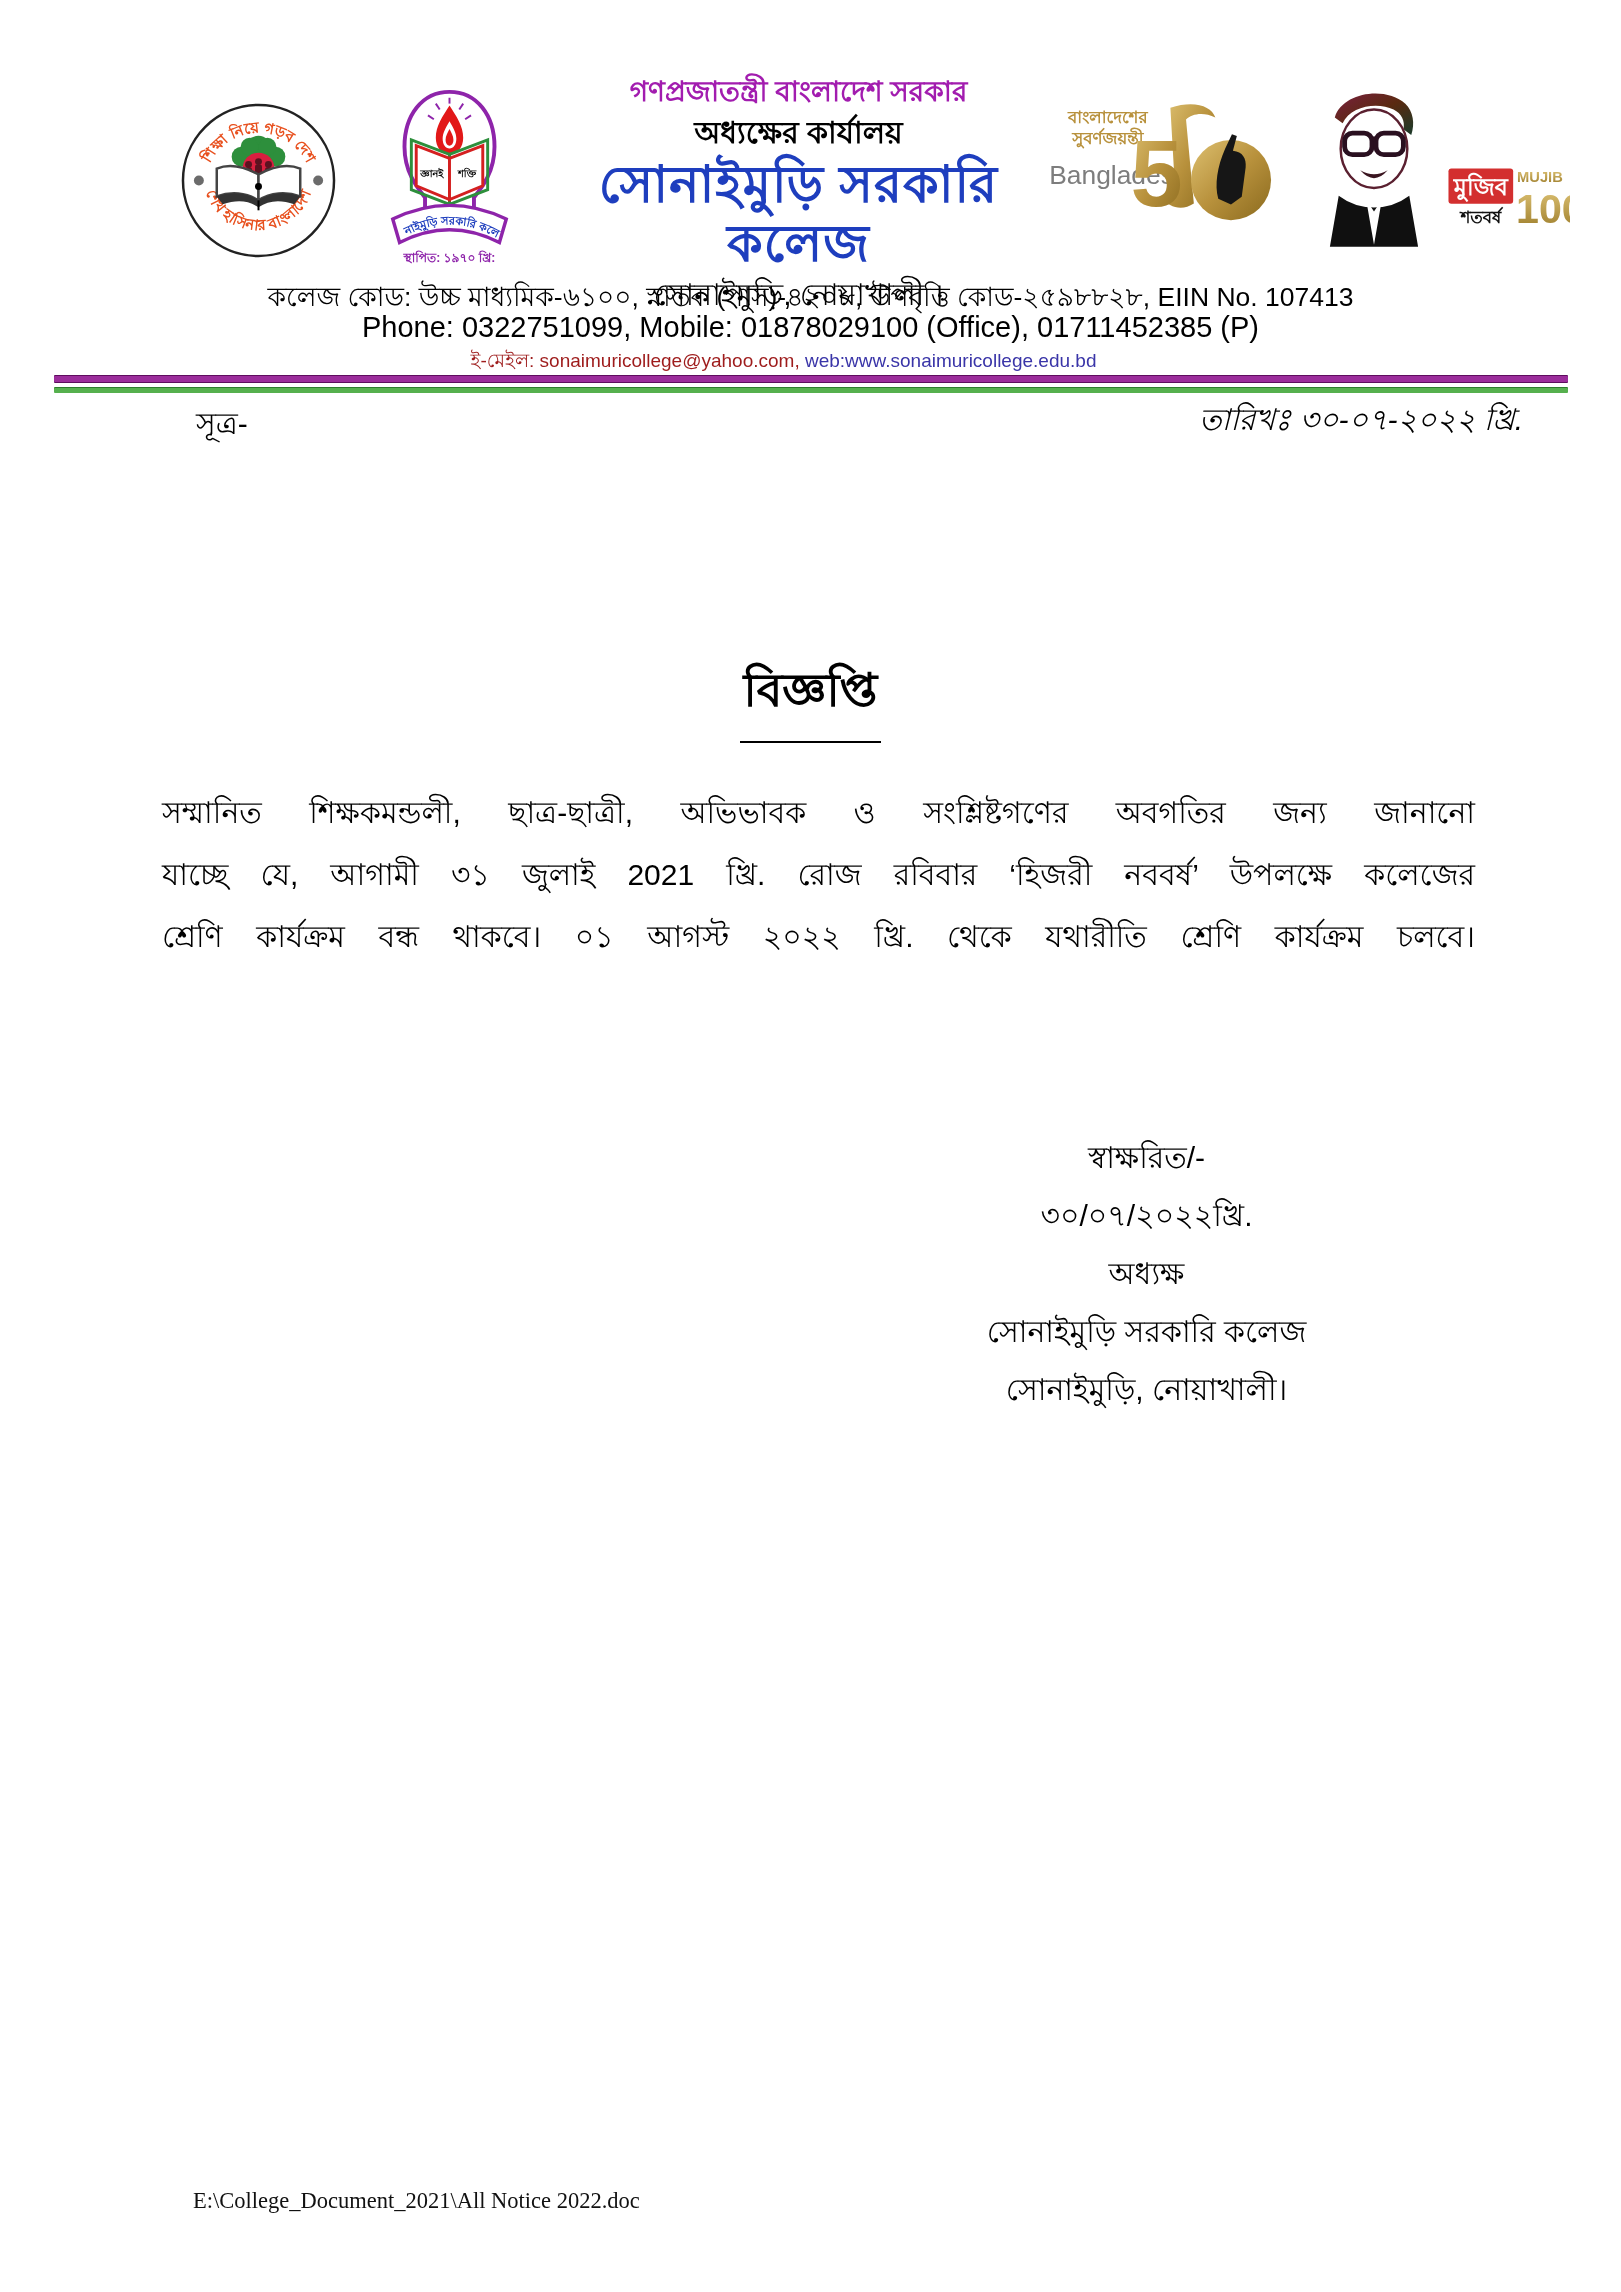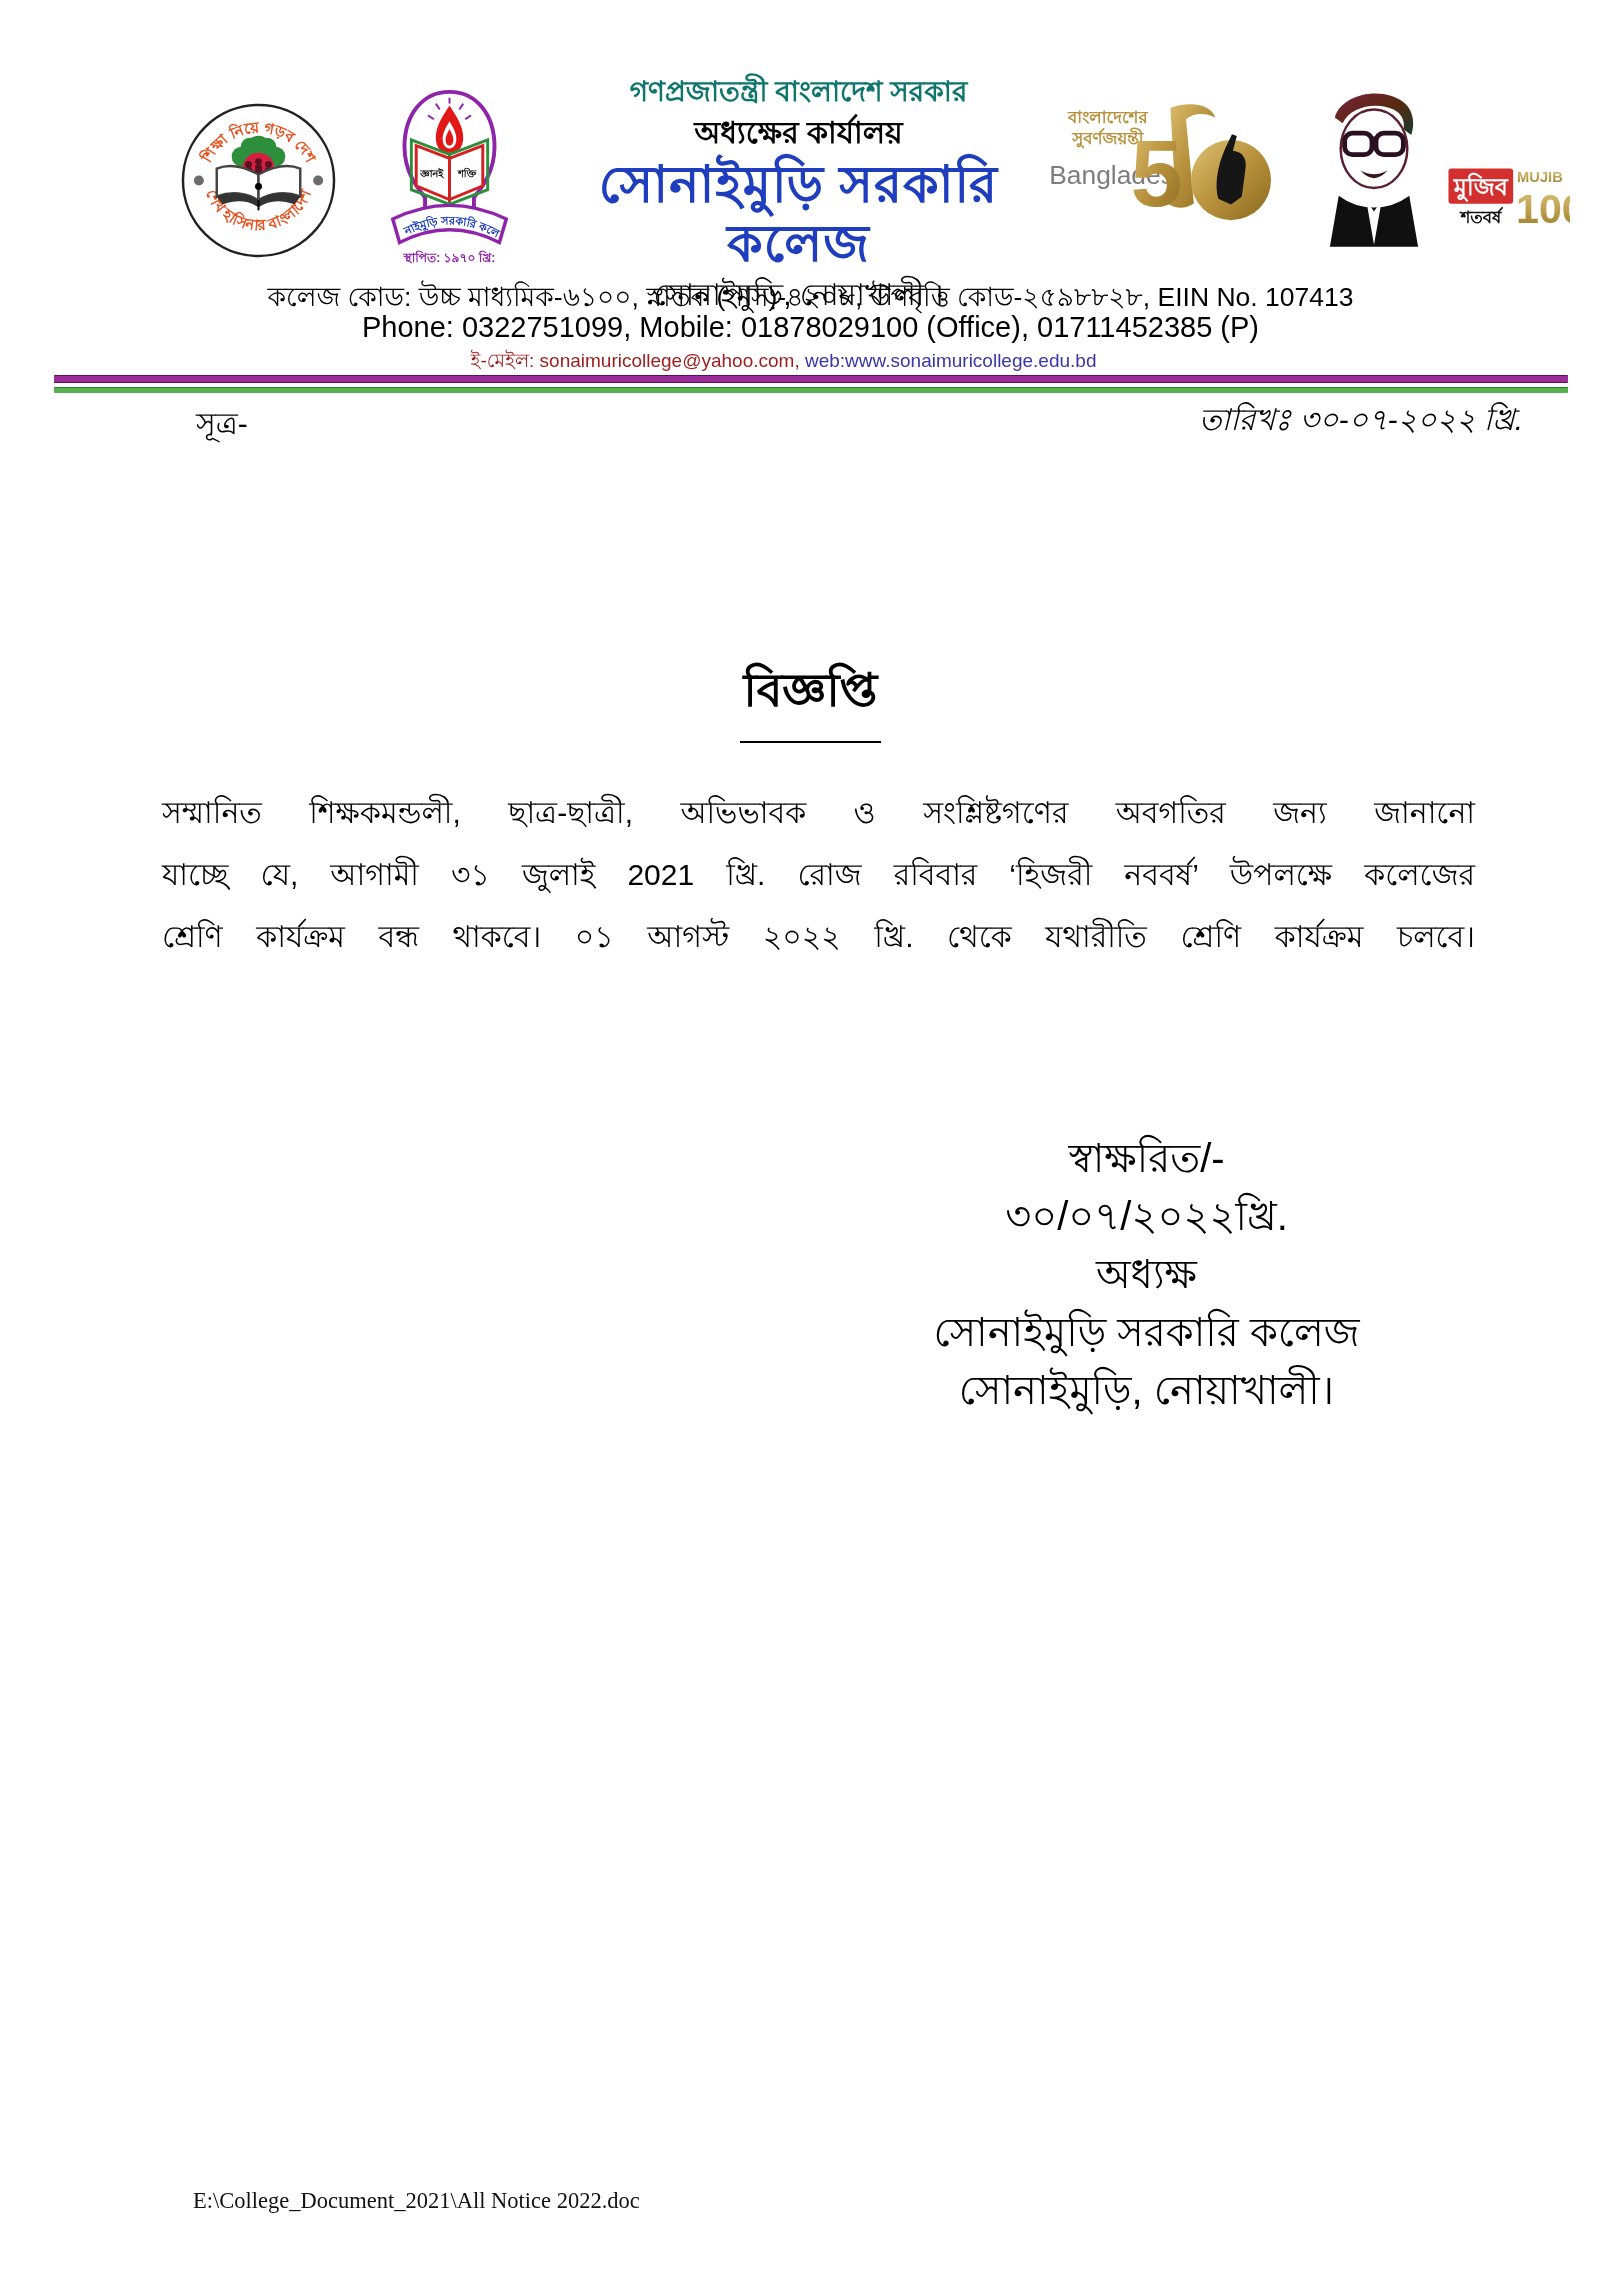--- a/index.html
+++ b/index.html
@@ -14,21 +14,21 @@
   
   .seal-logo{position:absolute;left:179px;top:101px;width:159px;height:159px;}
   .emblem-logo{position:absolute;left:380px;top:86px;width:139px;height:182px;}
   .bd50-logo{position:absolute;left:1047px;top:98px;width:237px;height:129px;}
   .mujib-logo{position:absolute;left:1276px;top:78px;width:294px;height:169px;}
 
   .head-center{
     position:absolute;left:529px;top:76px;width:539px;
     text-align:center;line-height:1.15;
   }
-  .govt-line{font-size:28px;font-weight:600;color:#0f766e;}
+  .govt-line{font-size:28px;font-weight:600;color:#a21caf;}
   .office-line{font-size:30px;font-weight:700;color:#000;margin-top:7.8px;}
   .college-name{font-size:51px;font-weight:700;color:#1e3ebe;margin-top:5.9px;letter-spacing:1px;}
   .college-loc{font-size:30px;color:#000;margin-top:3.9px;}
 
   .codes-line{position:absolute;left:0;top:277px;width:1621px;text-align:center;
     font-size:26.5px;font-weight:500;color:#000000;}
   .phone-line{position:absolute;left:0;top:311px;width:1621px;text-align:center;
     font-size:29px;font-weight:500;color:#000;}
   .email-line{position:absolute;left:0;top:346px;width:1567px;text-align:center;font-size:19px;}
   .email-maroon{color:#9e1c1c;font-weight:500;}
@@ -49,21 +49,21 @@
   }
   .notice-title span{
     display:inline-block;border-bottom:2.9px solid #000;padding:0 3.9px 9.8px 3.9px;
   }
   .body-text{position:absolute;left:162px;top:782px;width:1313px;
     font-size:30px;line-height:62px;color:#000;}
   .body-line{text-align:justify;text-align-last:justify;}
 
   .signature{
     position:absolute;left:916px;top:1129px;width:461px;
-    text-align:center;font-size:40px;line-height:58px;color:#000;
+    text-align:center;font-size:30px;line-height:58px;color:#000;
   }
 
   .footer-path{
     position:absolute;left:193px;top:2188px;
     font-family:"Liberation Serif","DejaVu Serif",serif;
     font-size:22.5px;color:#111;
   }
   svg text{font-family:"Liberation Sans","DejaVu Sans",sans-serif;}
 </style>
 </head>

